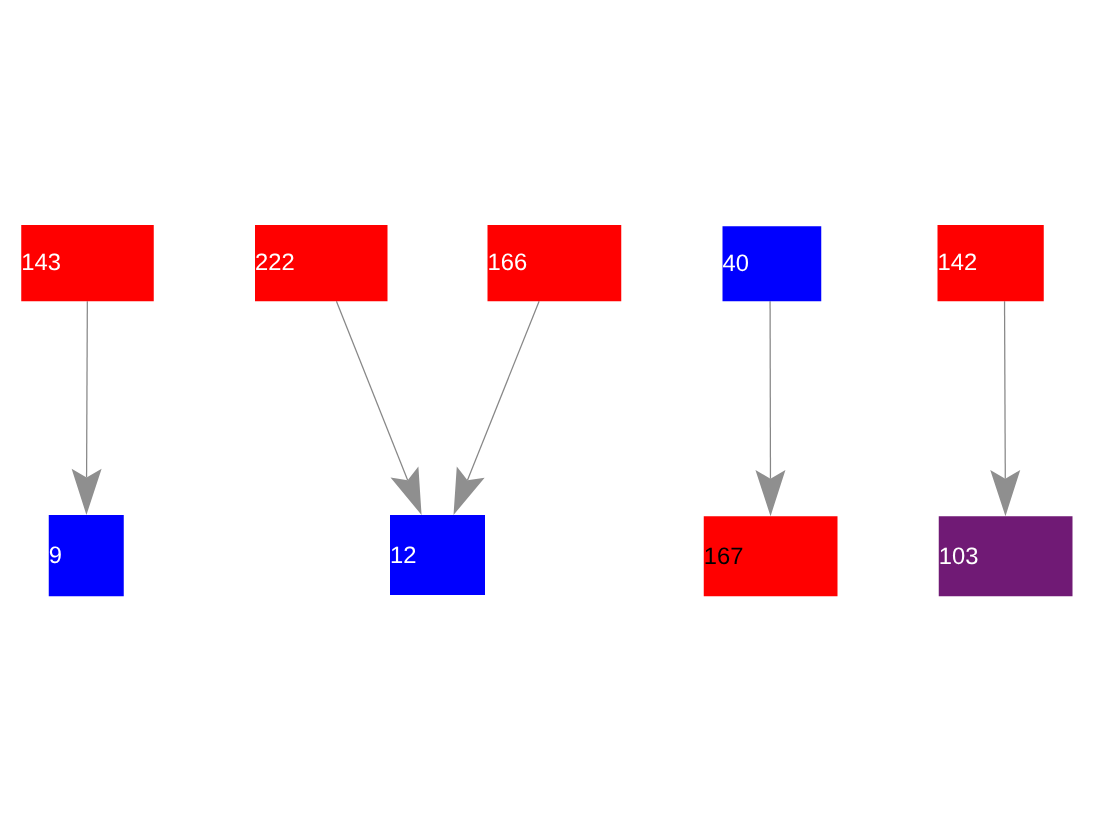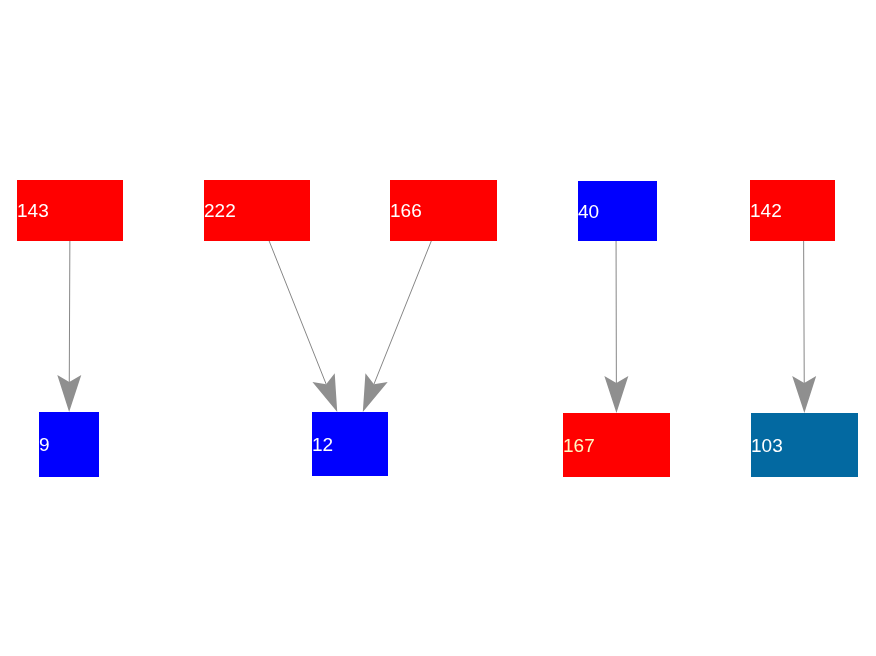--- a/index.html
+++ b/index.html
@@ -59,19 +59,19 @@
       <div class="node" style="left: 750px; top: 180px; width: 85px; height: 61px; background: rgb(255, 0, 0);">
         <span class="node-label" style="color: rgb(255, 255, 255);">142</span>
       </div>
       <div class="node" style="left: 39px; top: 412px; width: 60px; height: 65px; background: rgb(0, 0, 255);">
         <span class="node-label" style="color: rgb(255, 255, 255);">9</span>
       </div>
       <div class="node" style="left: 312px; top: 412px; width: 76px; height: 64px; background: rgb(0, 0, 255);">
         <span class="node-label" style="color: rgb(255, 255, 255);">12</span>
       </div>
       <div class="node" style="left: 563px; top: 413px; width: 107px; height: 64px; background: rgb(255, 0, 0);">
-        <span class="node-label" style="color: #fef9c3;">167</span>
+        <span class="node-label" style="color: #000000;">167</span>
       </div>
-      <div class="node" style="left: 751px; top: 413px; width: 107px; height: 64px; background: #0369a1;">
+      <div class="node" style="left: 751px; top: 413px; width: 107px; height: 64px; background: #701a75;">
         <span class="node-label" style="color: rgb(255, 255, 255);">103</span>
       </div>
     </div>
 </div>
 
 </body></html>

